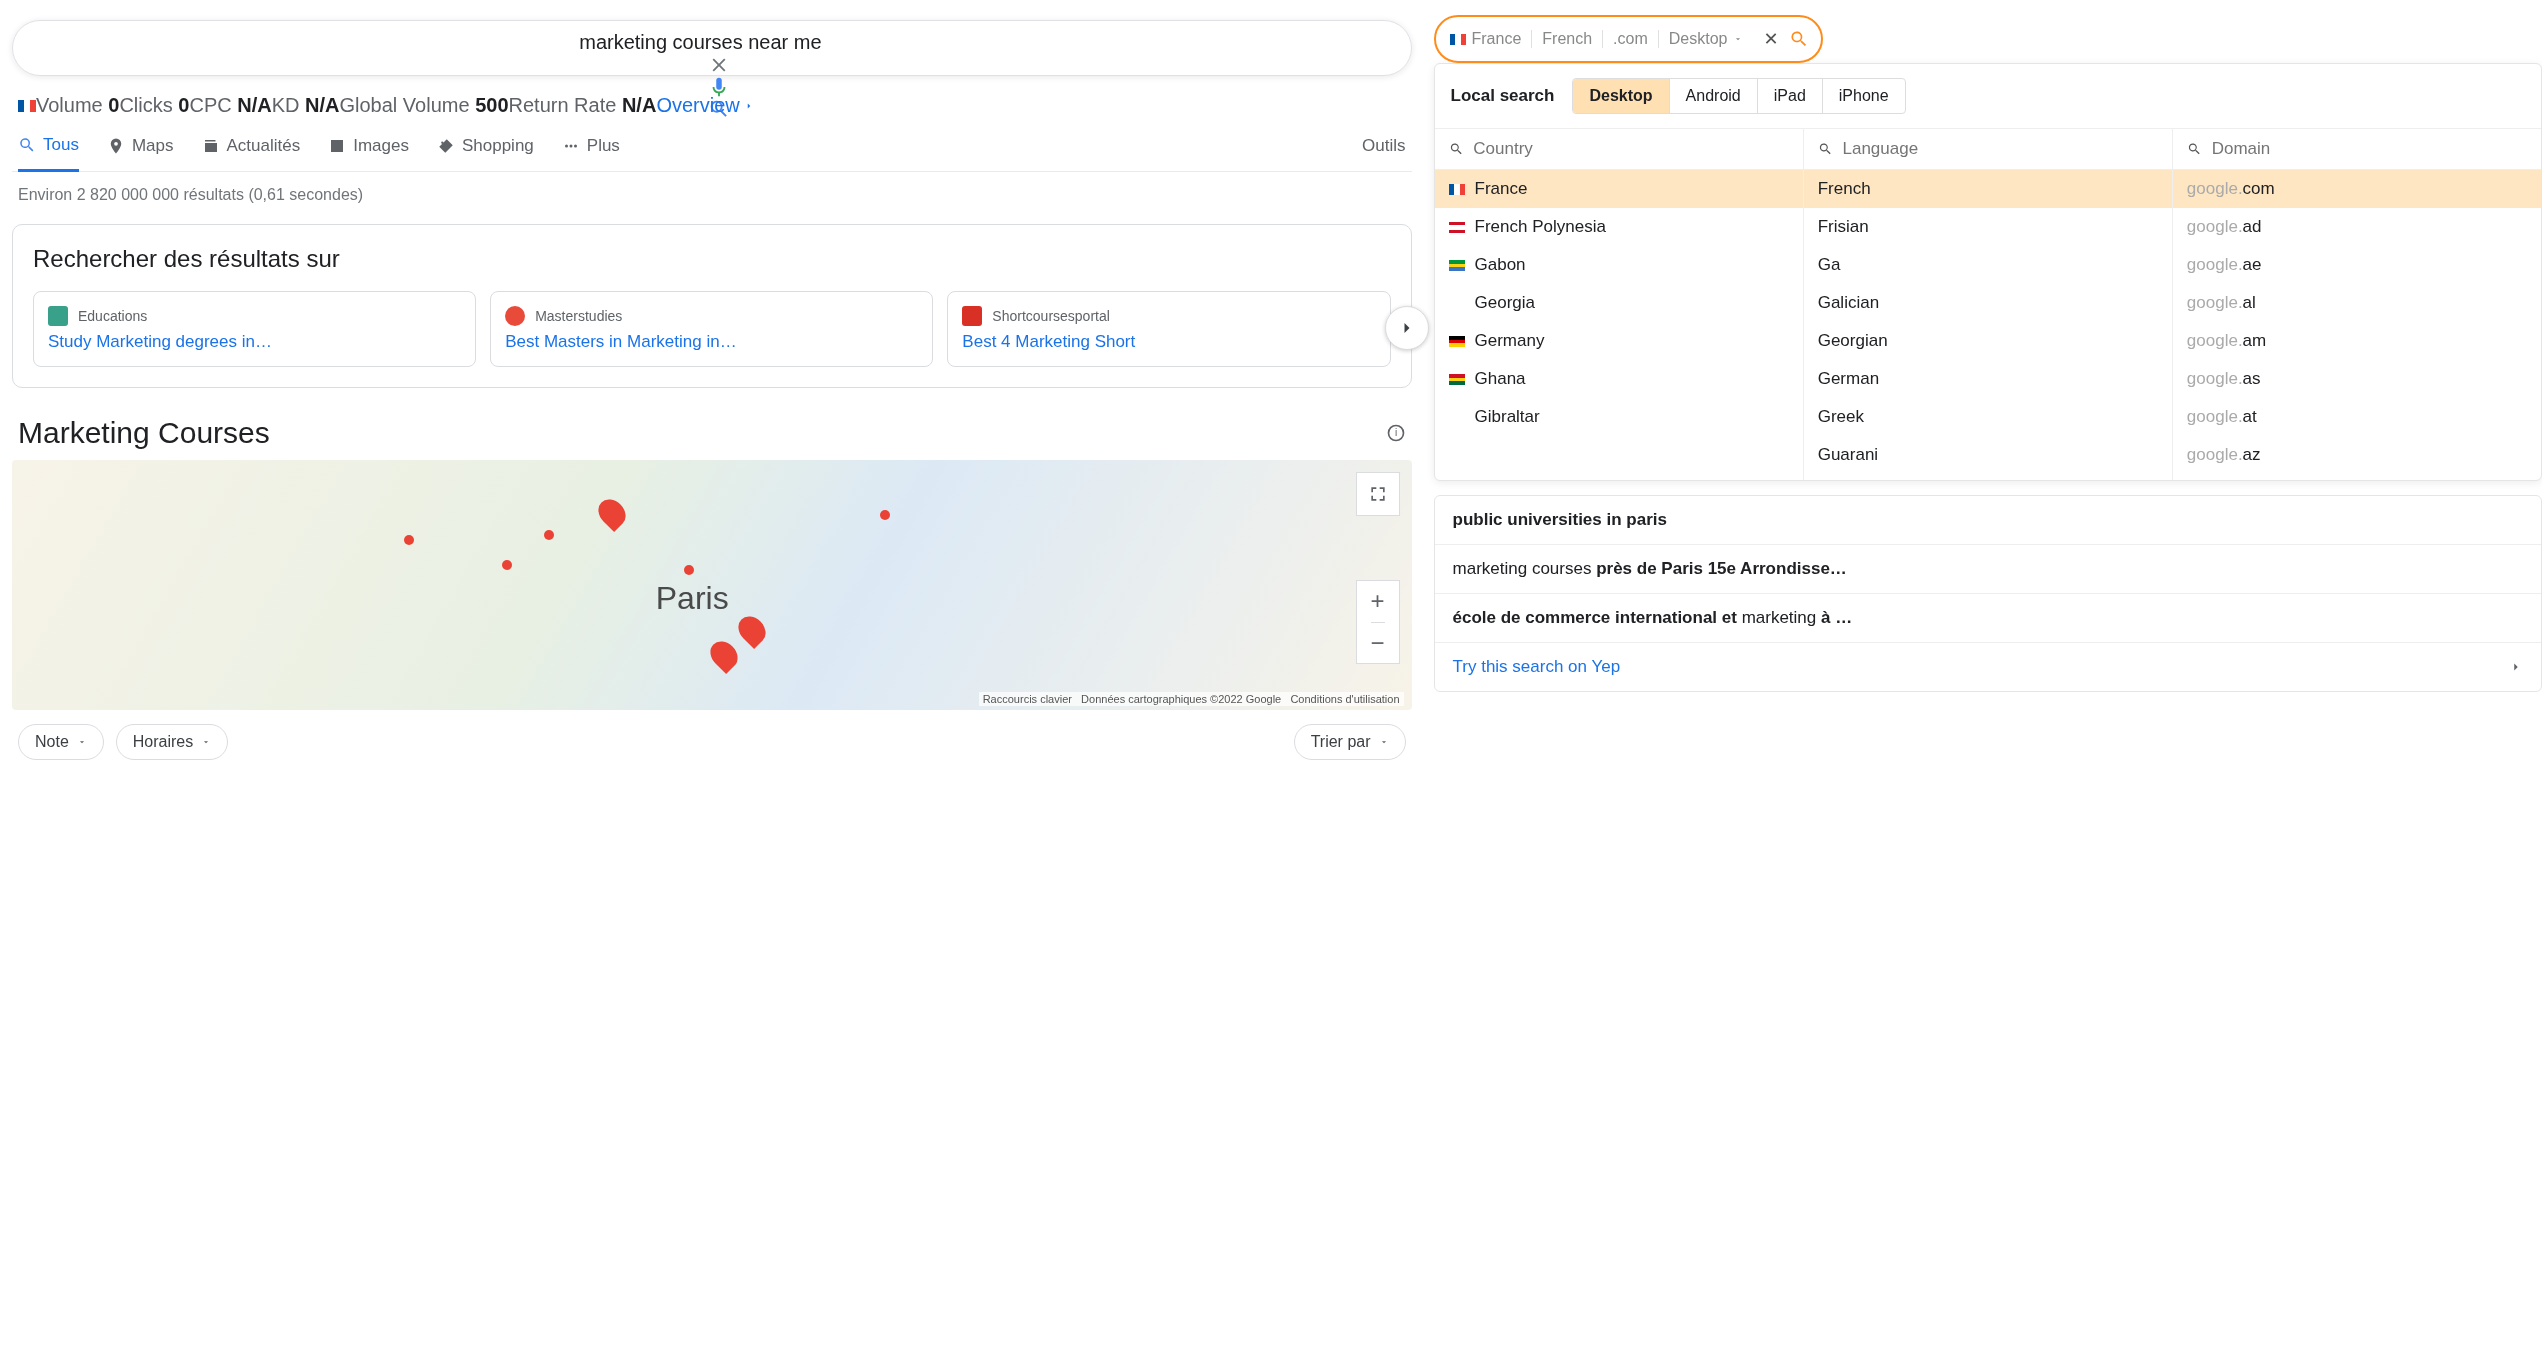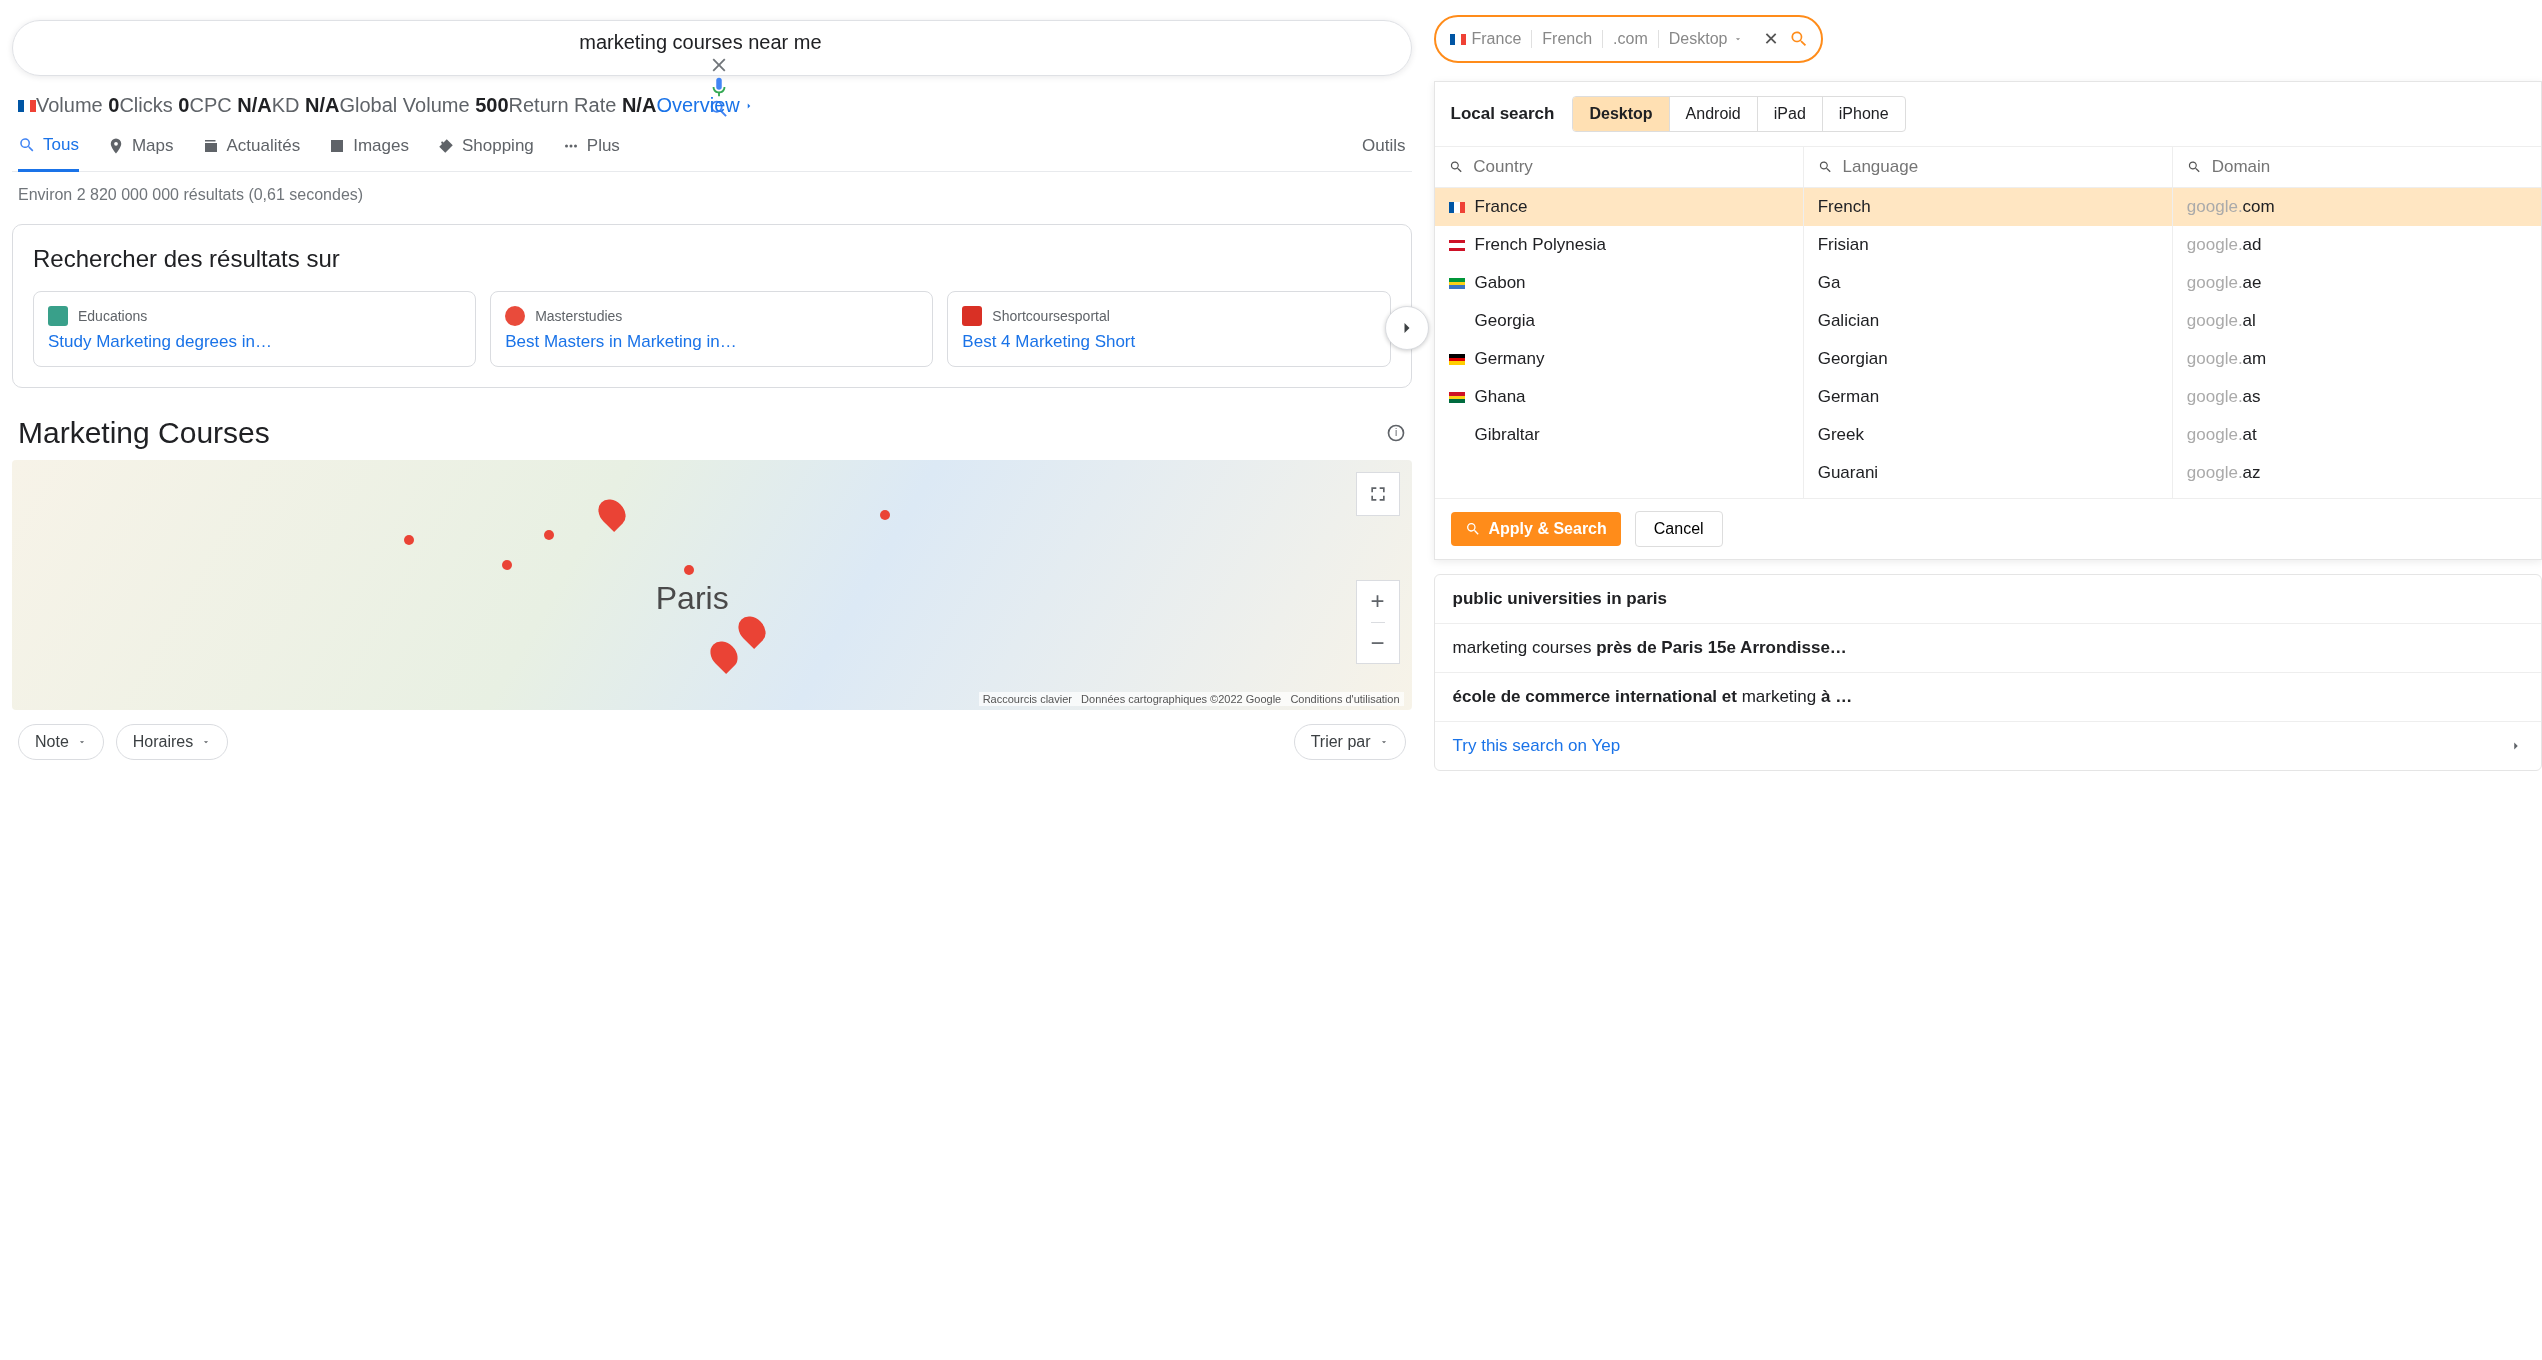--- a/index.html
+++ b/index.html
@@ -56,21 +56,21 @@
   .chip { border:1px solid #dadce0; border-radius:22px; padding:8px 16px; font-size:16px; color:#3c4043; display:flex; align-items:center; gap:8px; cursor:pointer; }
 
   
   .local-bar { display:inline-flex; align-items:center; border:2px solid #ff8c1a; border-radius:28px; height:48px; padding:0 12px 0 14px; gap:4px; }
   .local-bar .seg { color:#888; font-size:16px; border-right:1px solid #e0e0e0; padding-right:10px; margin-right:6px; display:flex; align-items:center; gap:6px;}
   .local-bar .seg:last-of-type { border-right:none; }
   .local-bar .fr-flag { width:16px; height:11px; background: linear-gradient(to right,#0055a4 33%,#fff 33%,#fff 66%,#ef4135 66%); }
   .close-x { color:#555; font-size:18px; margin:0 6px 0 0; cursor:pointer; }
   .search-go { color:#ff8c1a; }
 
-  .dropdown-panel { border:1px solid #e5e5e5; border-radius:0; margin-top:18px; background:#fff; box-shadow:0 2px 8px rgba(0,0,0,.08); }
+  .dropdown-panel { border:1px solid #e5e5e5; border-radius:6px; background:#fff; box-shadow:0 2px 8px rgba(0,0,0,.08); }
   .dp-top { display:flex; align-items:center; padding:14px 16px; border-bottom:1px solid #eee; gap:18px; }
   .dp-top-title { font-weight:700; font-size:17px; }
   .seg-btns { display:flex; border:1px solid #ddd; border-radius:4px; overflow:hidden; }
   .seg-btn { padding:8px 16px; font-size:16px; cursor:pointer; border-right:1px solid #ddd; }
   .seg-btn:last-child { border-right:none; }
   .seg-btn.active { background:#ffe0b3; font-weight:700; }
 
   .dp-search-row { display:flex; }
   .dp-col { flex:1; border-right:1px solid #eee; }
   .dp-col:last-child { border-right:none; }
@@ -395,29 +395,20 @@
               <span><span class="domain-grey">google.</span>at</span>
             </div>
             <div class="dp-item">
               <span><span class="domain-grey">google.</span>az</span>
             </div>
             <div class="dp-item"></div>
           </div>
       </div>
     </div>
 
-    <div class="dp-footer">
-      <button class="btn-primary">
-        <svg width="16" height="16" viewBox="0 0 24 24">
-            <path fill="#fff" d="M15.5 14h-.8l-.3-.3a6.5 6.5 0 10-.7.7l.3.3v.8l5 5 1.5-1.5-5-5zm-6 0a4.5 4.5 0 110-9 4.5 4.5 0 010 9z"></path>
-          </svg>
-        <span>Apply &amp; Search</span>
-      </button>
-      <button class="btn-secondary">Cancel</button>
-    </div>
   </div>
 
   <div class="related">
     <div class="rel-row"><b>public universities in paris</b></div>
     <div class="rel-row"><span>marketing courses </span><b>près de Paris 15e Arrondisse…</b></div>
     <div class="rel-row"><b>école de commerce international et </b><span>marketing </span><b>à …</b></div>
     <div class="rel-row rel-try">
       <span>Try this search on Yep</span>
       <span class="chev">
           <svg width="14" height="14" viewBox="0 0 24 24">

